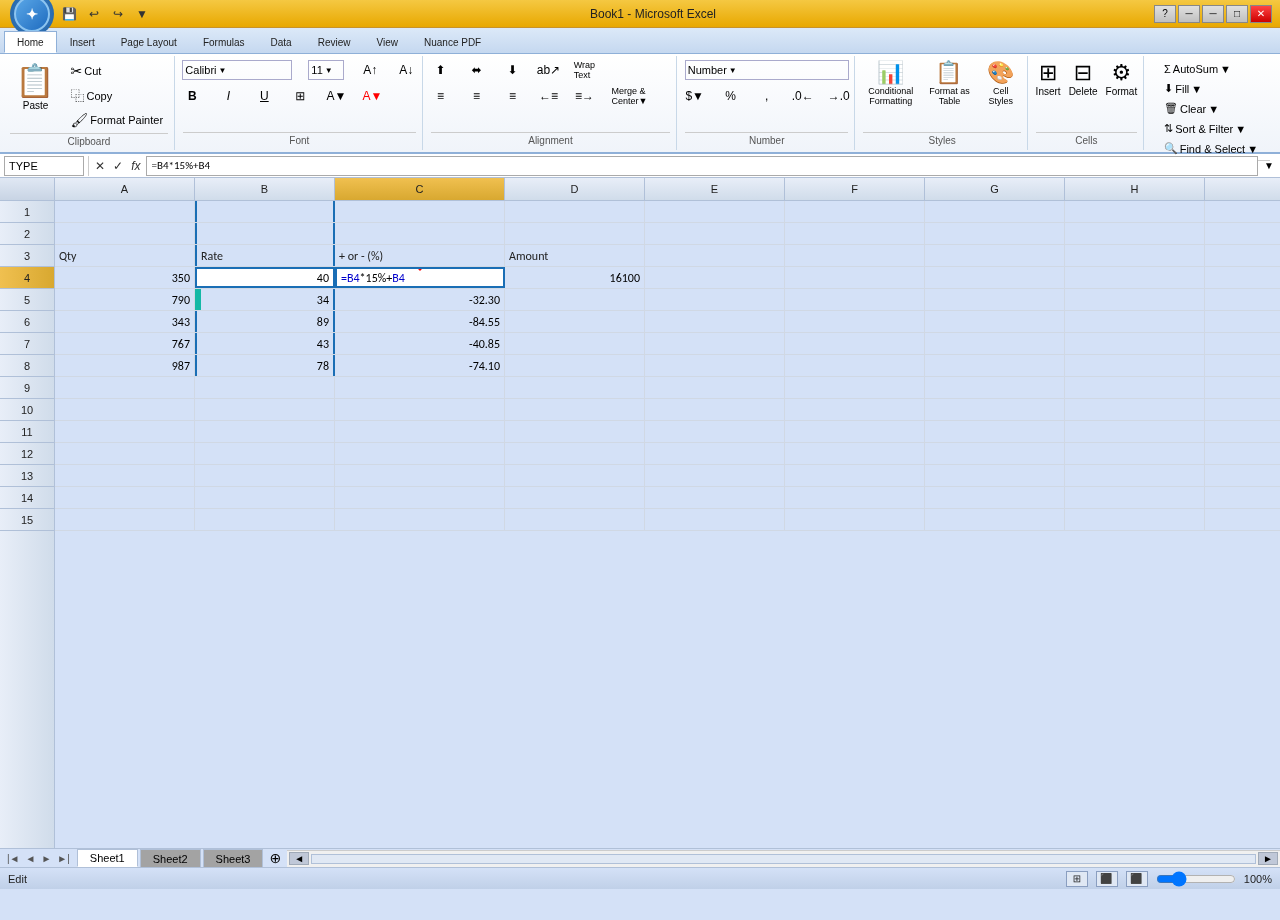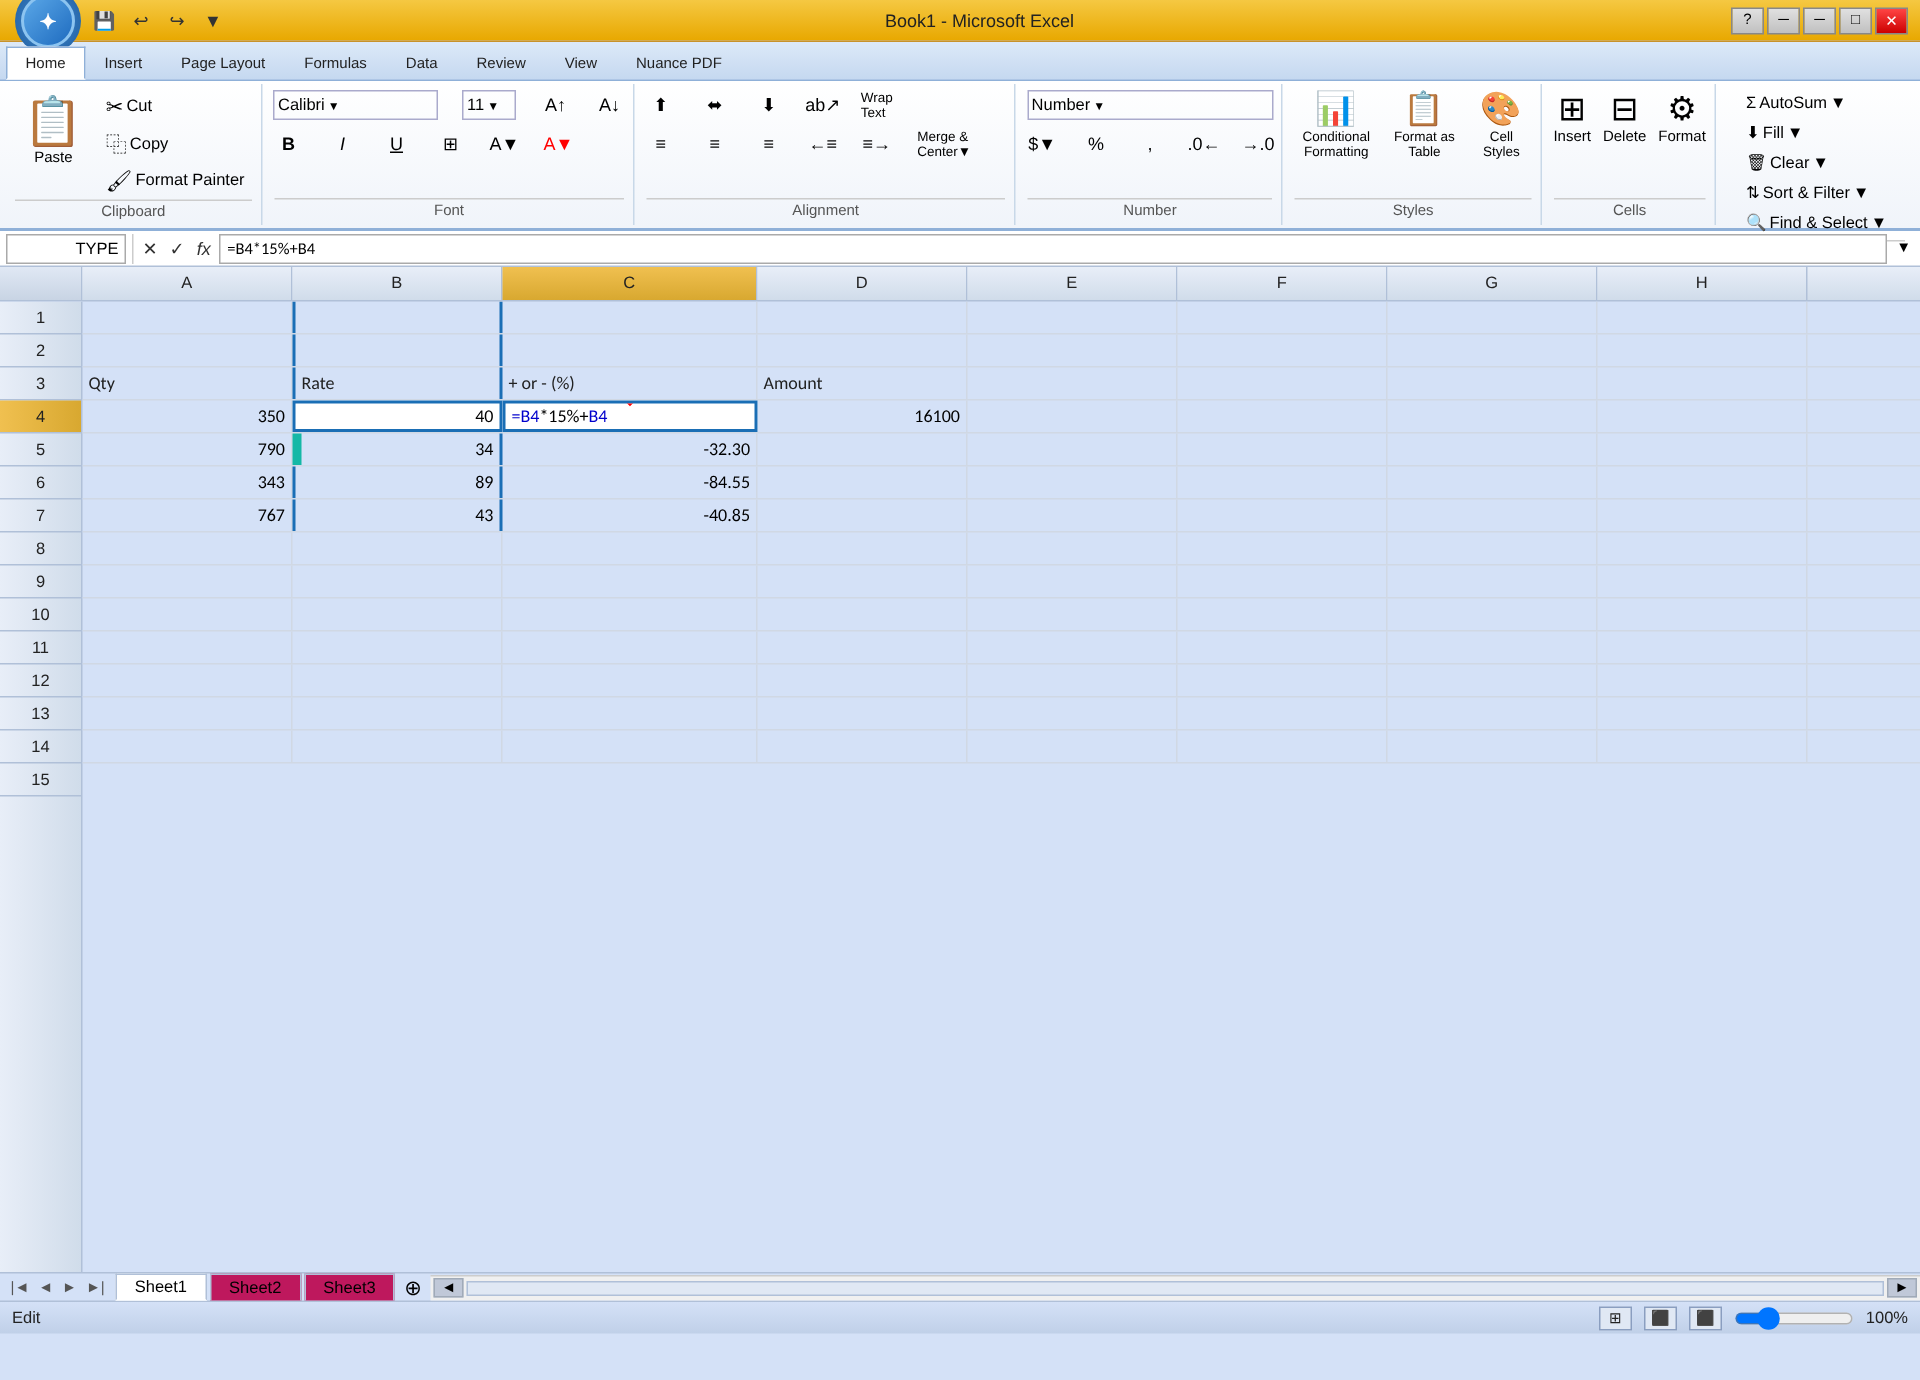--- a/index.html
+++ b/index.html
@@ -91,21 +91,21 @@
     
     #formula-bar {
       background: #fff;
       border-bottom: 1px solid #b0c0d8;
       height: 24px;
       display: flex;
       align-items: center;
       padding: 0 4px;
       gap: 4px;
     }
-    #cell-ref { width: 80px; height: 20px; border: 1px solid #aaa; padding: 0 4px; font-size: 11px; text-align: right; }
+    #cell-ref { width: 80px; height: 20px; border: 1px solid #aaa; padding: 0 4px; font-size: 11px; }
     .formula-sep { width: 1px; background: #ccc; height: 20px; }
     .formula-icon { font-size: 12px; cursor: pointer; color: #333; padding: 0 2px; }
     #formula-input { flex: 1; height: 20px; border: 1px solid #aaa; padding: 0 4px; font-size: 11px; font-family: Calibri, Arial; }
     .formula-expand { font-size: 10px; cursor: pointer; padding: 0 2px; }
 
     
     #spreadsheet { display: flex; flex-direction: column; height: calc(920px - 28px - 28px - 26px - 100px - 24px - 22px - 22px); }
     
     
     #col-headers { display: flex; background: linear-gradient(to bottom, #e8eef8, #d0dcea); border-bottom: 1px solid #b0c0d8; flex-shrink: 0; }
@@ -149,21 +149,21 @@
     .grid-cell.right { justify-content: flex-end; }
     .grid-cell.header-cell { font-weight: normal; color: #222; }
 
     
     #h-scrollbar { height: 17px; background: #f0f0f0; border-top: 1px solid #ccc; display: flex; align-items: center; }
     .sheet-tab {
       padding: 2px 12px;
       font-size: 11px;
       border: 1px solid #b0c0d8;
       border-bottom: none;
-      background: #be185d;
+      background: #a3a3a3;
       cursor: pointer;
       margin-right: 2px;
       height: 18px;
       display: flex;
       align-items: center;
     }
     .sheet-tab.active {
       background: #fff;
       border-bottom: 1px solid #fff;
       font-weight: normal;
@@ -522,20 +522,30 @@
         <div class="grid-cell right" style="width:140px;">767</div>
         <div class="grid-cell right" style="width:140px; border-left: 2px solid #1a6eb5; border-right: 2px solid #1a6eb5;">43</div>
         <div class="grid-cell right" style="width:170px;">-40.85</div>
         <div class="grid-cell" style="width:140px;"></div>
         <div class="grid-cell" style="width:140px;"></div>
         <div class="grid-cell" style="width:140px;"></div>
         <div class="grid-cell" style="width:140px;"></div>
         <div class="grid-cell" style="width:140px;"></div>
       </div>
 
+      <div class="grid-row">
+        <div class="grid-cell right" style="width:140px;">987</div>
+        <div class="grid-cell right" style="width:140px; border-left: 2px solid #1a6eb5; border-right: 2px solid #1a6eb5;">78</div>
+        <div class="grid-cell right" style="width:170px;">-74.10</div>
+        <div class="grid-cell" style="width:140px;"></div>
+        <div class="grid-cell" style="width:140px;"></div>
+        <div class="grid-cell" style="width:140px;"></div>
+        <div class="grid-cell" style="width:140px;"></div>
+        <div class="grid-cell" style="width:140px;"></div>
+      </div>
 
       <div class="grid-row">
         <div class="grid-cell" style="width:140px;"></div>
         <div class="grid-cell" style="width:140px;"></div>
         <div class="grid-cell" style="width:170px;"></div>
         <div class="grid-cell" style="width:140px;"></div>
         <div class="grid-cell" style="width:140px;"></div>
         <div class="grid-cell" style="width:140px;"></div>
         <div class="grid-cell" style="width:140px;"></div>
         <div class="grid-cell" style="width:140px;"></div>

